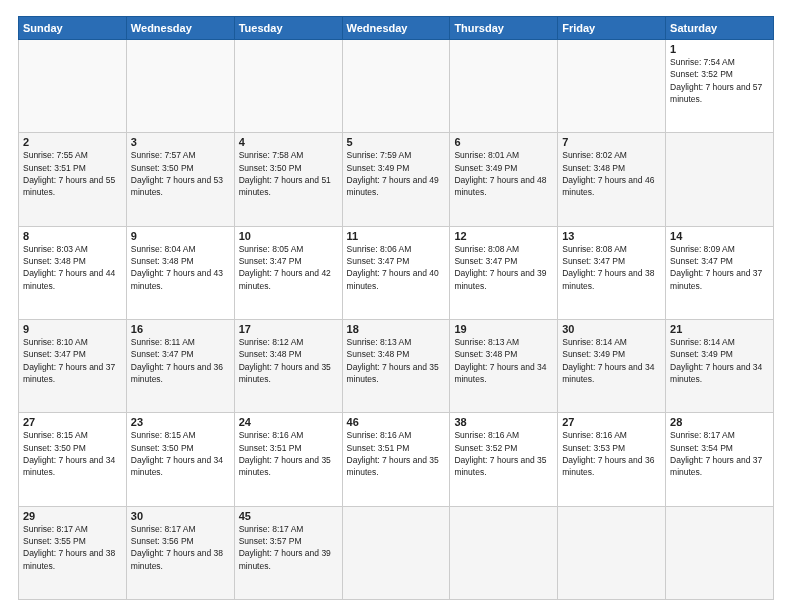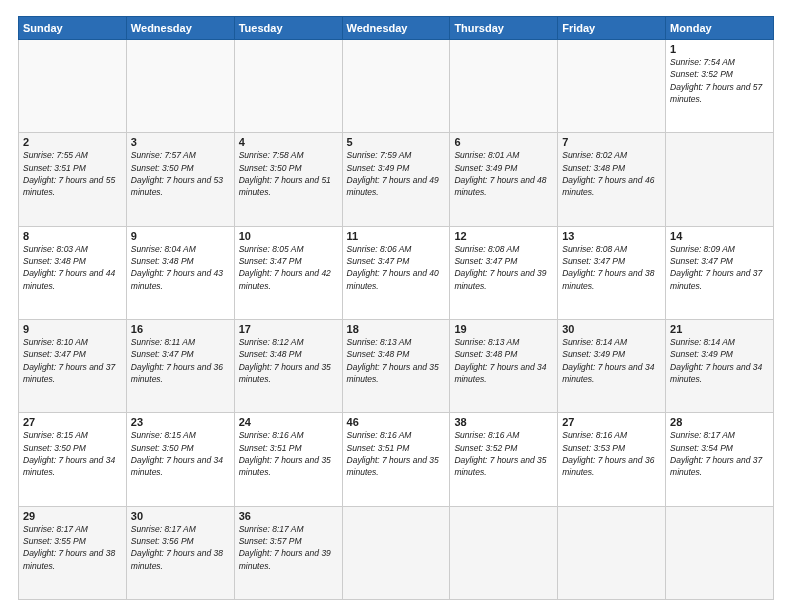--- a/index.html
+++ b/index.html
@@ -76,41 +76,40 @@
       background: #f5f5f5;
     }
     .day-num {
       font-size: 11px;
       font-weight: bold;
       display: block;
       margin-bottom: 1px;
     }
     .day-info {
       line-height: 1.45;
-      font-style: italic;
     }
     td.empty {
       background: #f9f9f9;
     }
   </style>
 </head>
 <body>
 
 <div class="page">
 
   <table class="calendar">
     <thead>
       <tr>
       <th>Sunday</th>
           <th>Wednesday</th>
           <th>Tuesday</th>
           <th>Wednesday</th>
           <th>Thursday</th>
           <th>Friday</th>
-          <th>Monday</th>
+          <th>Saturday</th>
         </tr>
     </thead>
     <tbody id="calendar-body">
     <tr>
           <td class="empty"></td>
           <td class="empty"></td>
           <td class="empty"></td>
           <td class="empty"></td>
           <td class="empty"></td>
           <td class="empty"></td>
@@ -239,21 +238,21 @@
         <tr>
           <td>
             <span class="day-num">29</span>
             <div class="day-info">Sunrise: 8:17 AM<br>Sunset: 3:55 PM<br>Daylight: 7 hours and 38 minutes.</div>
           </td>
           <td>
             <span class="day-num">30</span>
             <div class="day-info">Sunrise: 8:17 AM<br>Sunset: 3:56 PM<br>Daylight: 7 hours and 38 minutes.</div>
           </td>
           <td>
-            <span class="day-num">36</span>
+            <span class="day-num">45</span>
             <div class="day-info">Sunrise: 8:17 AM<br>Sunset: 3:57 PM<br>Daylight: 7 hours and 39 minutes.</div>
           </td>
           <td class="empty"></td>
           <td class="empty"></td>
           <td class="empty"></td>
           <td class="empty"></td>
         </tr>
       </tbody>
   </table>
 </div>

